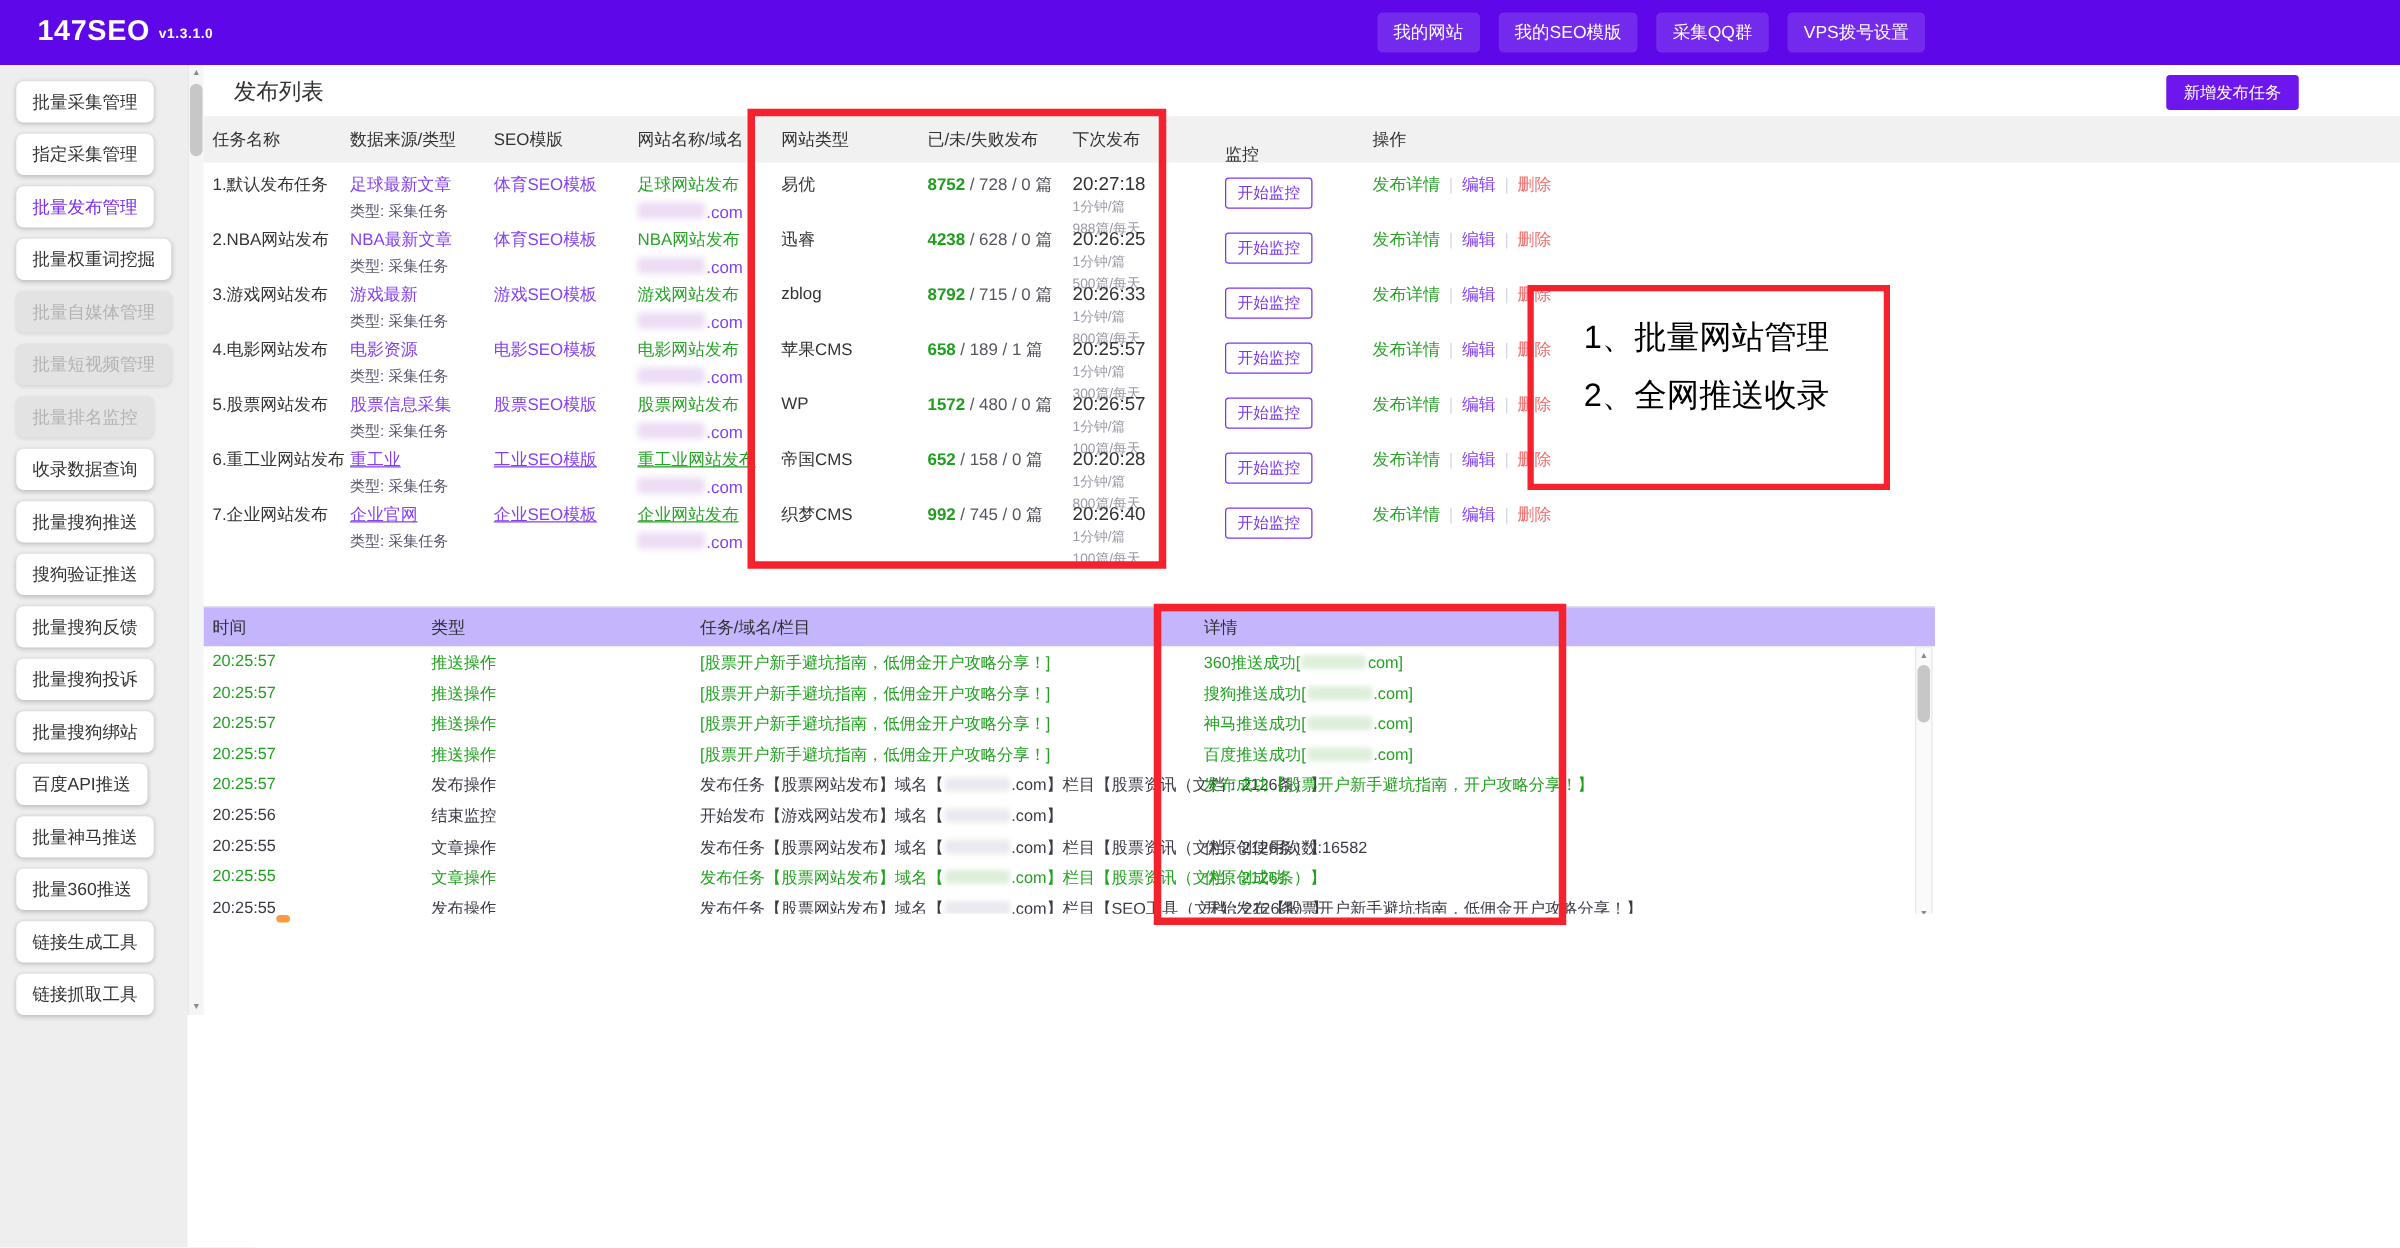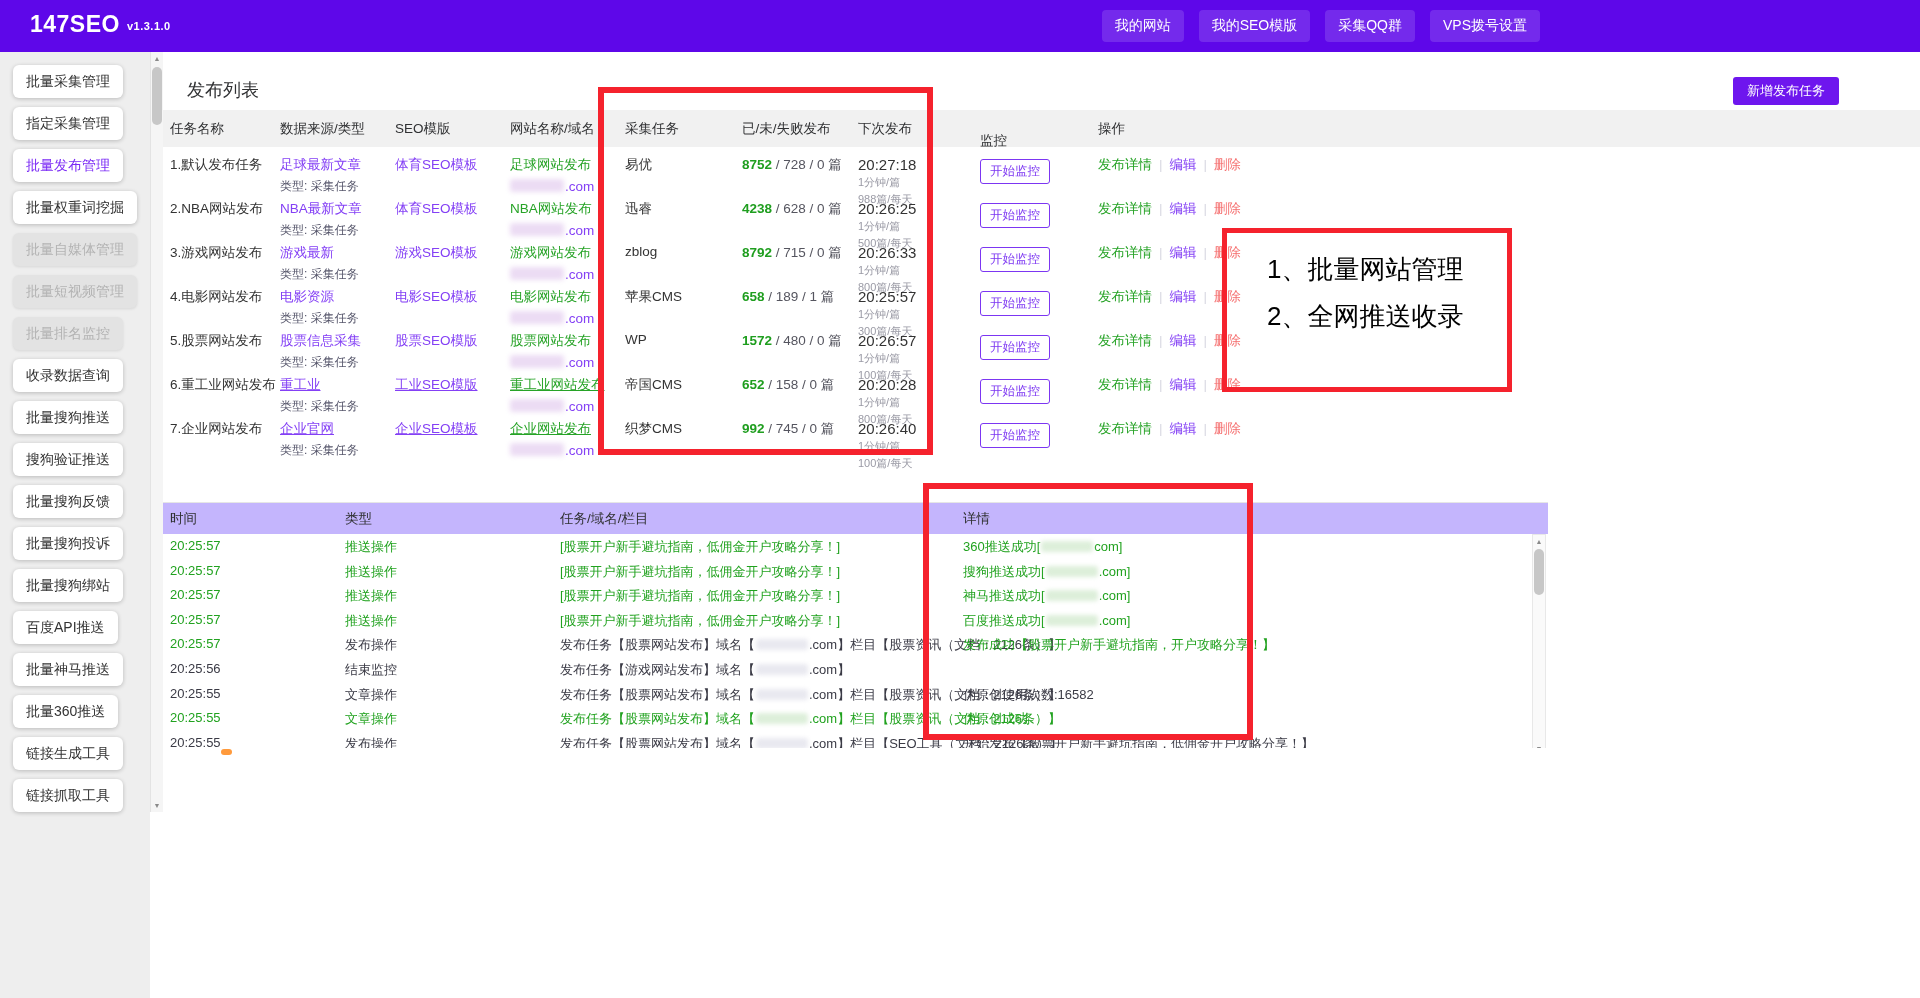--- a/index.html
+++ b/index.html
@@ -23,21 +23,21 @@
   .side-btn.active{color:#7b2bf5;}
   .side-btn.disabled{background:#e3e3e3;color:#b3b3b3;box-shadow:0 1px 3px rgba(0,0,0,.10);cursor:default;}
 
   .sb-scroll{position:absolute;left:150px;top:52px;width:13px;height:760px;background:#f5f5f5;border-left:1px solid #e3e3e3;}
   .sb-arrow{position:absolute;left:0;width:12px;height:13px;font-size:7px;line-height:13px;text-align:center;color:#8a8a8a;}
   .sb-arrow.up{top:0;}
   .sb-arrow.down{bottom:0;}
   .sb-thumb{position:absolute;left:1px;top:15px;width:10px;height:58px;background:#c7c7c7;border-radius:5px;}
 
   
-  .content{position:absolute;left:163px;top:52px;width:1757px;height:688px;background:#fff;margin-top:17px;}
+  .content{position:absolute;left:163px;top:52px;width:1757px;height:688px;background:#fff;}
   .page-title{position:absolute;left:24px;top:9px;font-size:18px;color:#303133;}
   .add-btn{position:absolute;left:1570px;top:8px;width:106px;height:28px;background:#6e16ee;color:#fff;
            border:none;border-radius:3px;font-size:13px;cursor:pointer;font-family:inherit;}
 
   
   .thead{position:absolute;left:0;top:41px;width:1757px;height:37px;background:#f1f1f1;}
   .hc{position:absolute;line-height:37px;font-size:13.5px;color:#303133;white-space:nowrap;}
   .tbody{position:absolute;left:0;top:78px;width:1757px;}
   .trow{position:relative;height:44px;}
   .c{position:absolute;top:9px;white-space:nowrap;font-size:13.5px;color:#333;}
@@ -136,21 +136,21 @@
 
   <main class="content">
     <div class="page-title">发布列表</div>
     <button class="add-btn">新增发布任务</button>
 
     <div class="thead" id="thead">
         <div class="hc c1">任务名称</div>
         <div class="hc c2">数据来源/类型</div>
         <div class="hc c3">SEO模版</div>
         <div class="hc c4">网站名称/域名</div>
-        <div class="hc c5">采集任务</div>
+        <div class="hc c5">网站类型</div>
         <div class="hc c6">已/未/失败发布</div>
         <div class="hc c7">下次发布</div>
         <div class="hc c8">监控</div>
         <div class="hc c9">操作</div>
       </div>
     <div class="tbody" id="tbody">
         <div class="trow">
           <div class="c c1">1.默认发布任务</div>
           <div class="c c2"><a class="plink">足球最新文章</a><div class="sub">类型: 采集任务</div></div>
           <div class="c c3"><a class="plink">体育SEO模板</a></div>
@@ -332,21 +332,21 @@
         </div>
         <div class="lrow">
           <div class="lc l1 g">20:25:57</div>
           <div class="lc l2 k">发布操作</div>
           <div class="lc l3 k"><span>发布任务【股票网站发布】域名【</span><span class="lblur kb"></span><span>.com】栏目【股票资讯（文档：2126条）】</span></div>
           <div class="lc l4 g"><span>发布成功【股票开户新手避坑指南，开户攻略分享！】</span></div>
         </div>
         <div class="lrow">
           <div class="lc l1 k">20:25:56</div>
           <div class="lc l2 k">结束监控</div>
-          <div class="lc l3 k"><span>发布任务【游戏网站发布】域名【</span><span class="lblur kb"></span><span>.com】</span></div>
+          <div class="lc l3 k"><span>开始发布【游戏网站发布】域名【</span><span class="lblur kb"></span><span>.com】</span></div>
         </div>
         <div class="lrow">
           <div class="lc l1 k">20:25:55</div>
           <div class="lc l2 k">文章操作</div>
           <div class="lc l3 k"><span>发布任务【股票网站发布】域名【</span><span class="lblur kb"></span><span>.com】栏目【股票资讯（文档：2126条）】</span></div>
           <div class="lc l4 k"><span>伪原创使用次数:16582</span></div>
         </div>
         <div class="lrow">
           <div class="lc l1 g">20:25:55</div>
           <div class="lc l2 g">文章操作</div>

